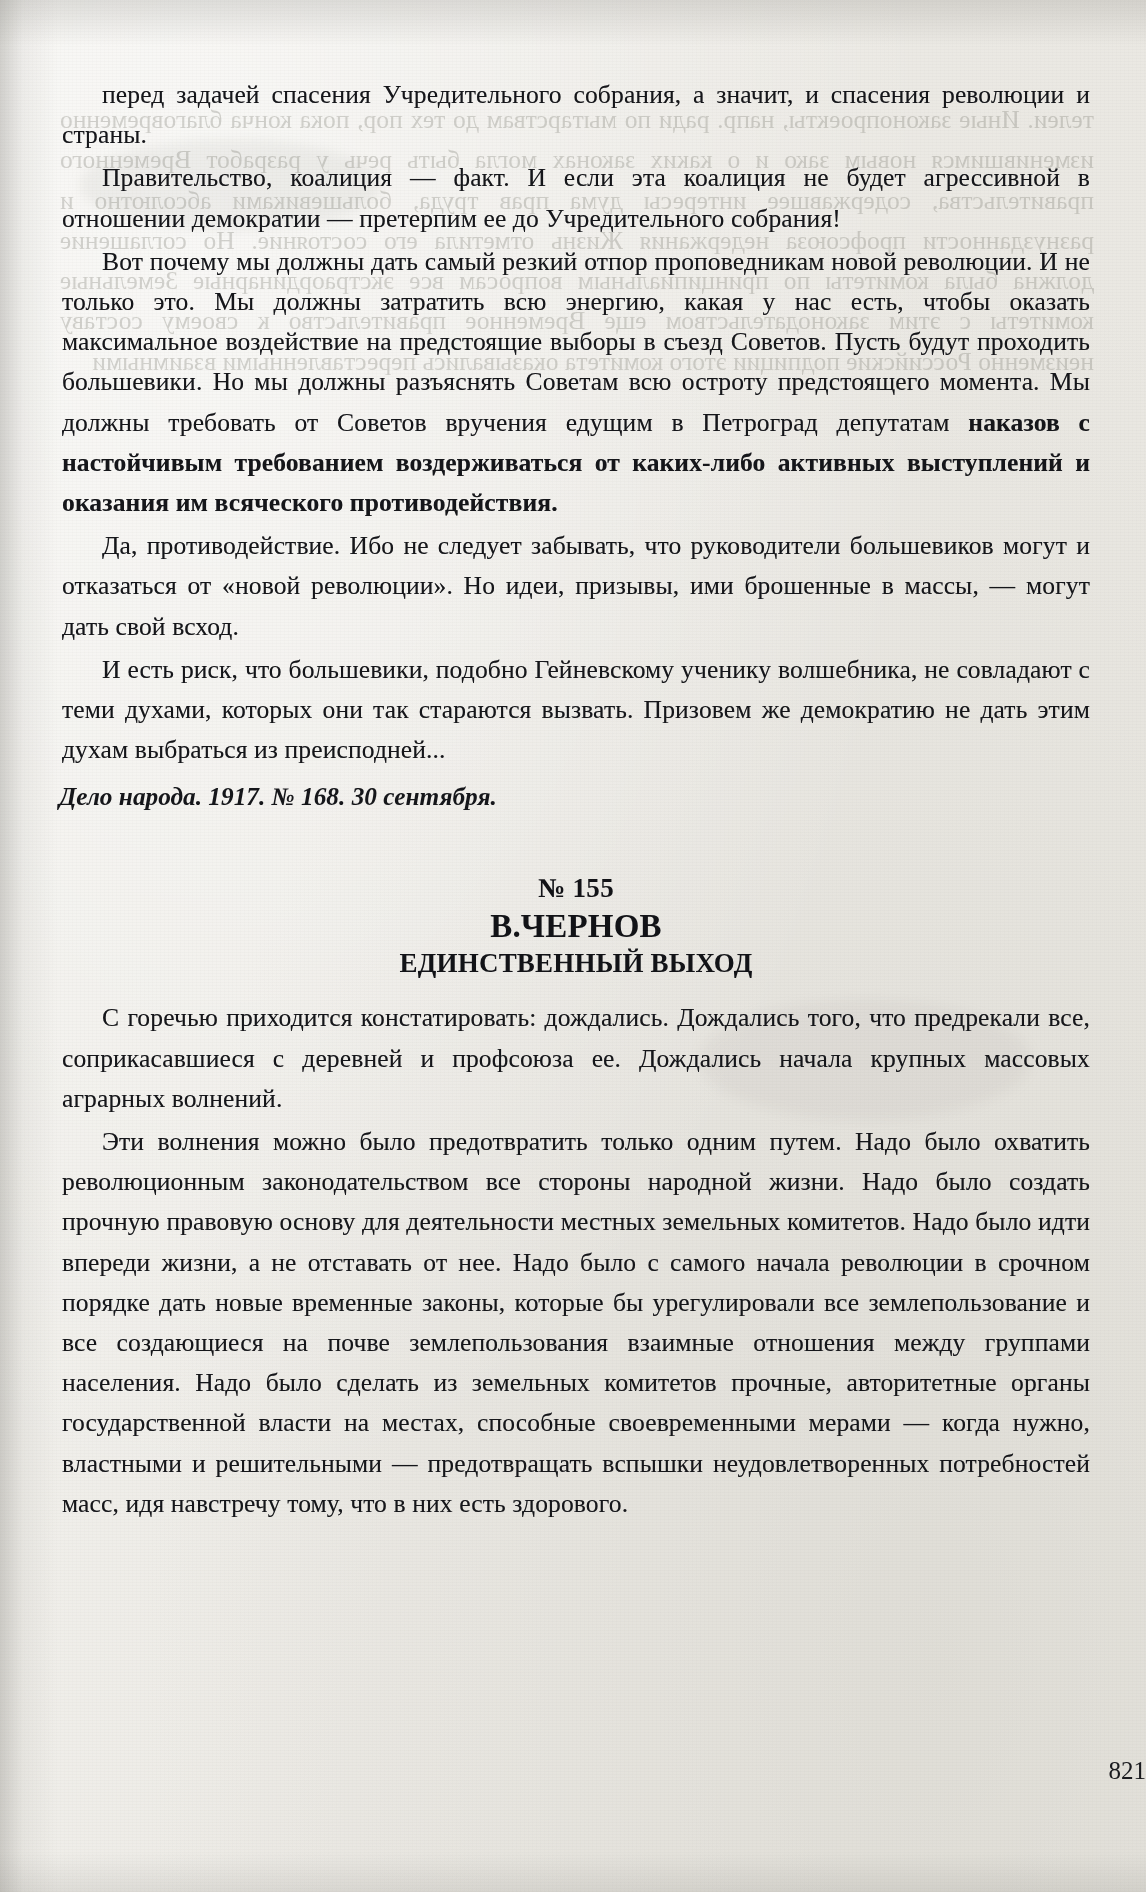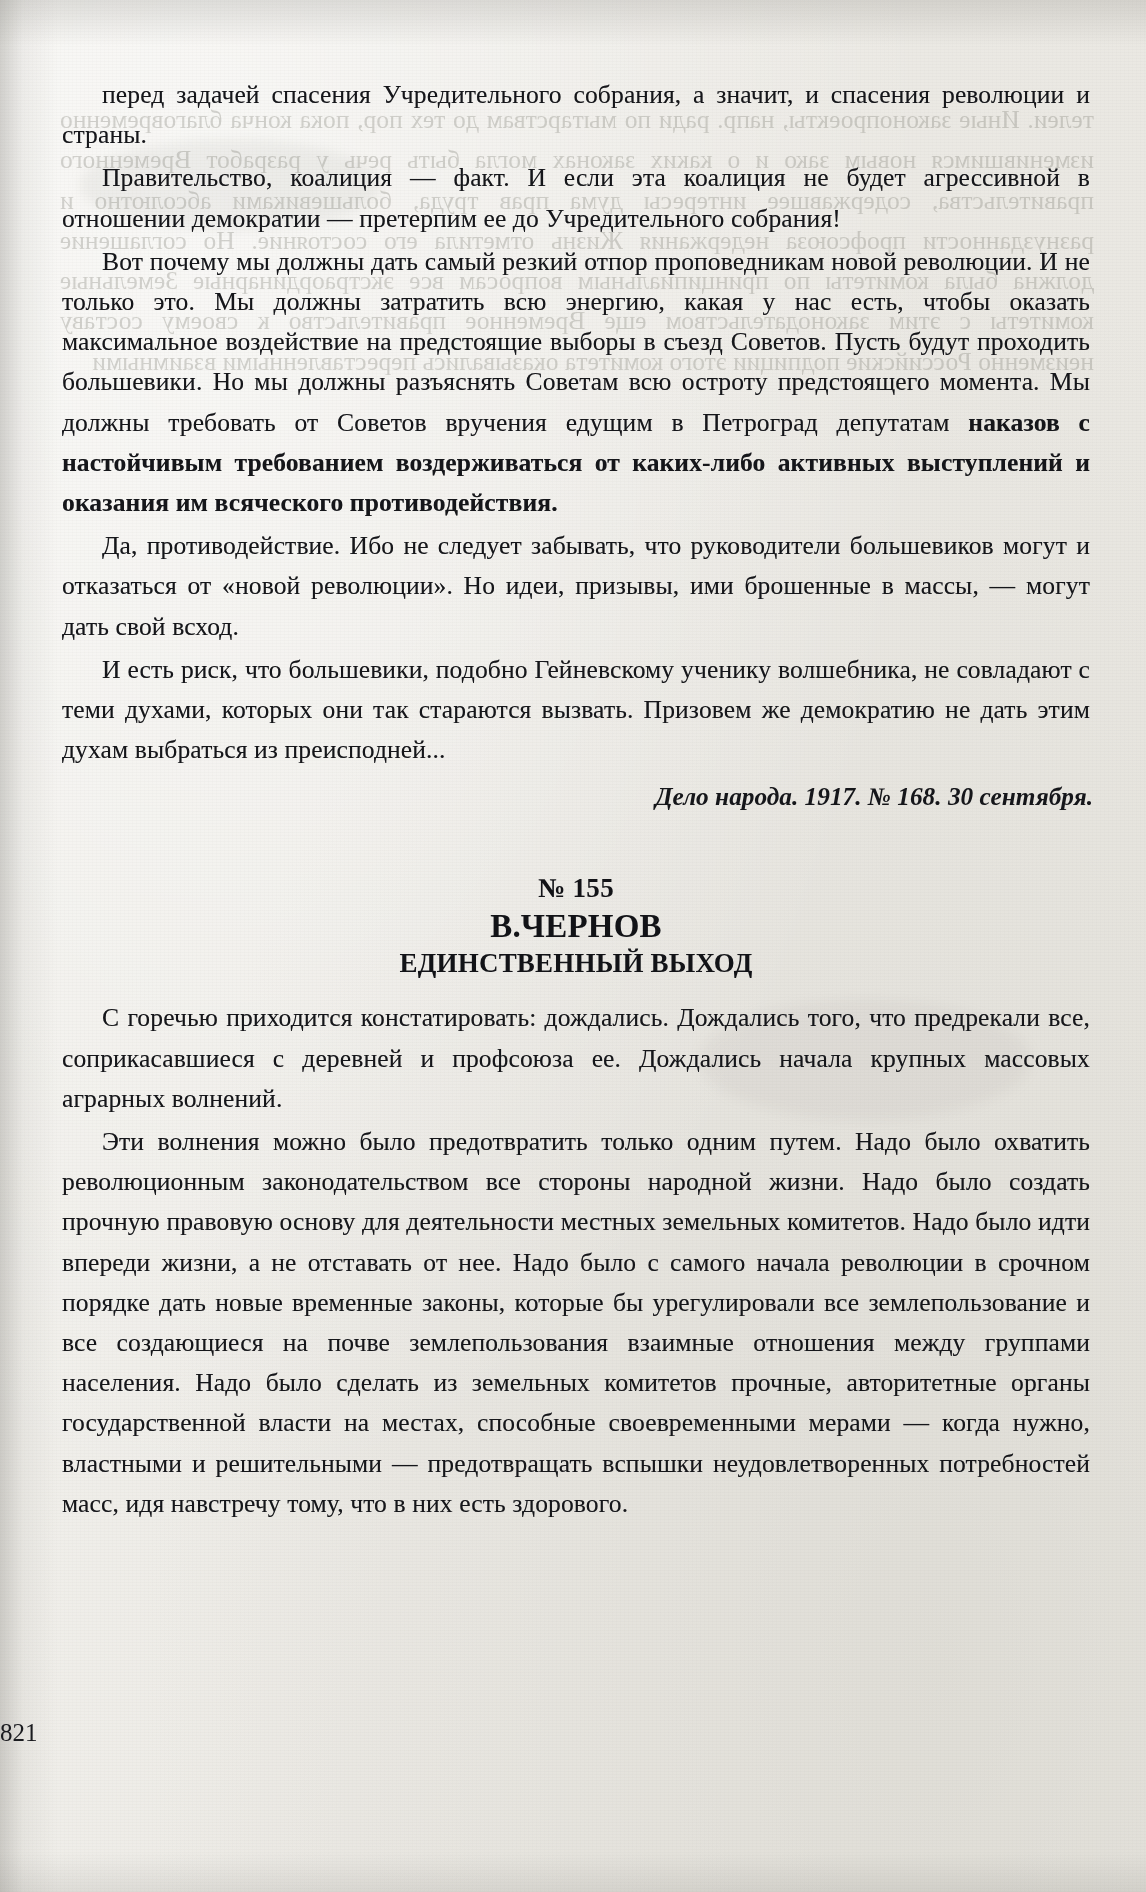--- a/index.html
+++ b/index.html
@@ -87,21 +87,20 @@
   }
   b.bold {
     font-weight: bold;
   }
   .source-line {
     margin: 6px 0 0 0;
     font-size: 25.3px;
     line-height: 40px;
     font-style: italic;
     font-weight: bold;
-    text-align: right;
     color: #15161a;
   }
   .heading-block {
     margin-top: 54px;
     margin-bottom: 16px;
     text-align: center;
   }
   .doc-number {
     font-size: 27px;
     font-weight: bold;
@@ -121,22 +120,22 @@
     font-weight: bold;
     line-height: 37px;
     color: #121317;
     letter-spacing: 0.2px;
   }
   .gap-sm { height: 2px; }
   .page-number {
     position: absolute;
     left: 0;
     right: 0;
-    top: 1719px;
-    text-align: left;
+    top: 1757px;
+    text-align: right;
     font-size: 25px;
     color: #1a1b1f;
     font-family: "Liberation Serif", serif;
   }
   .smudge {
     position: absolute;
     pointer-events: none;
     border-radius: 50%;
     filter: blur(6px);
   }

